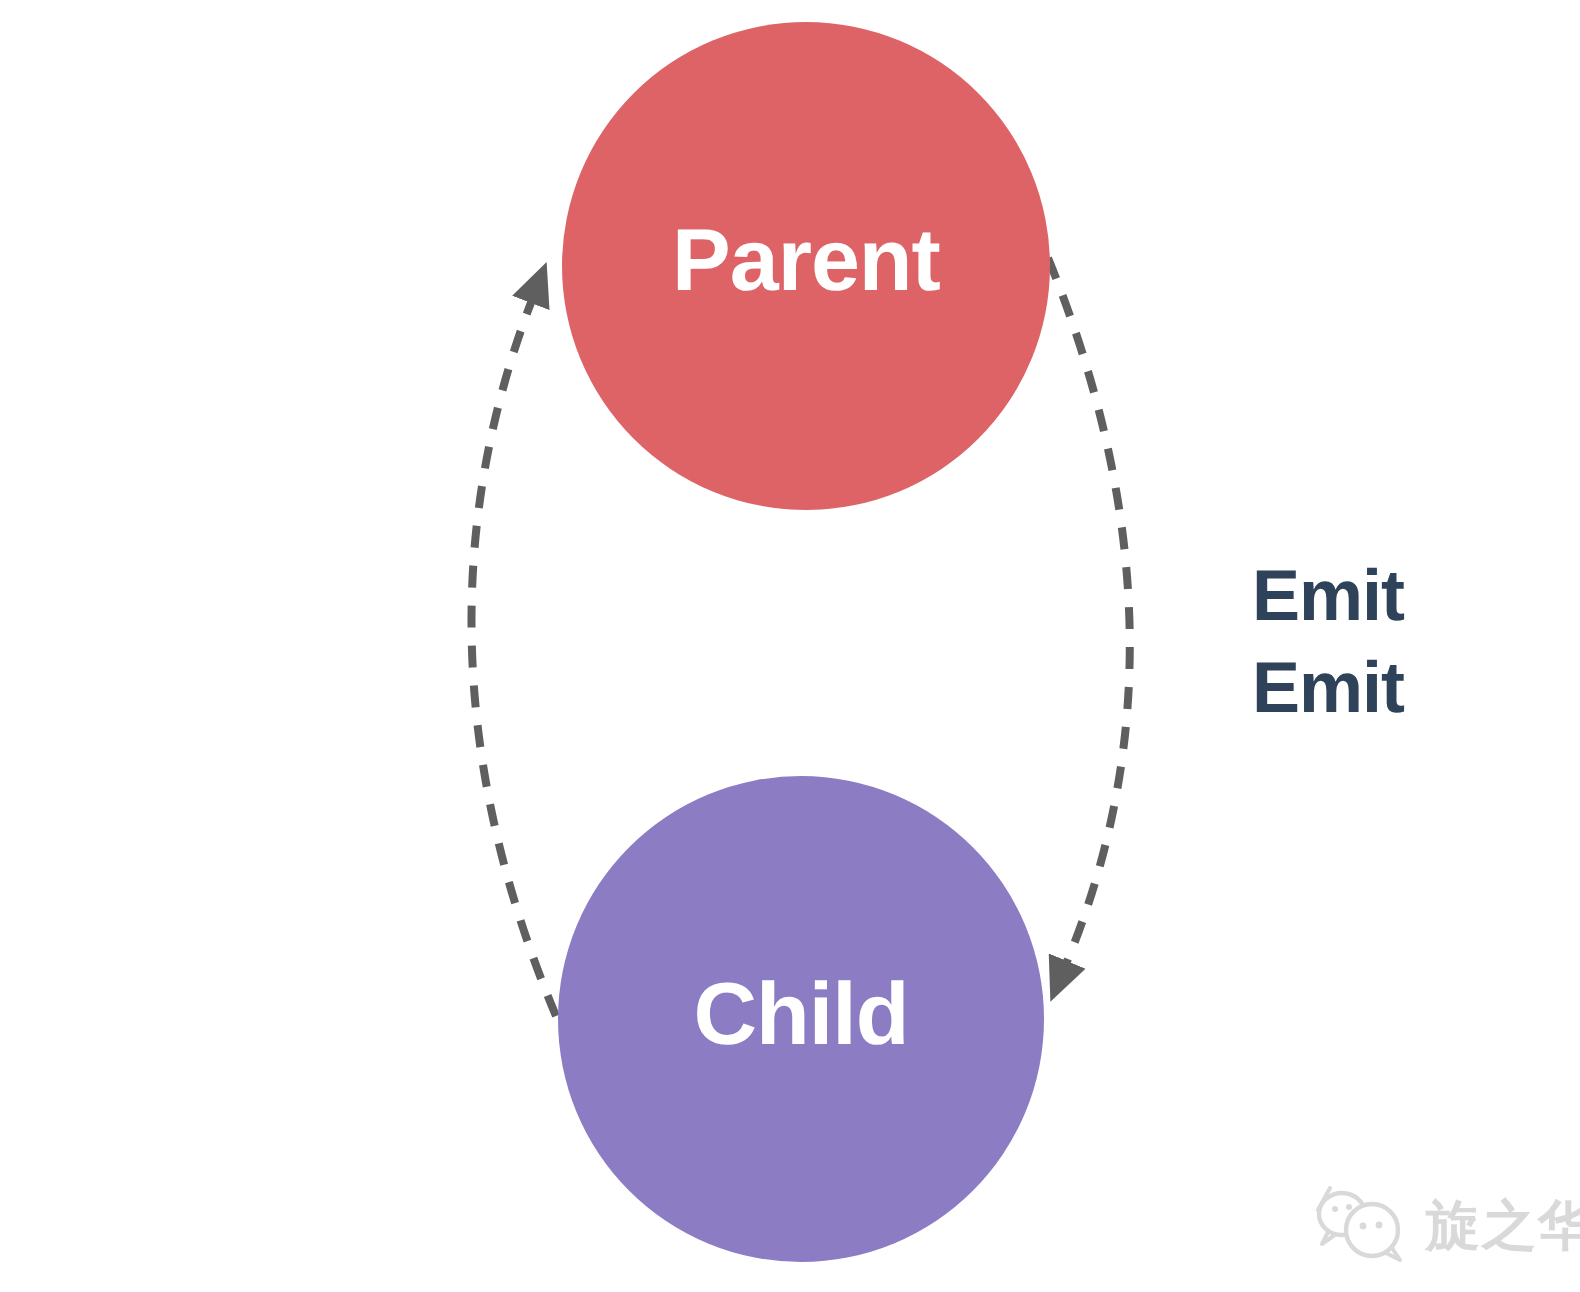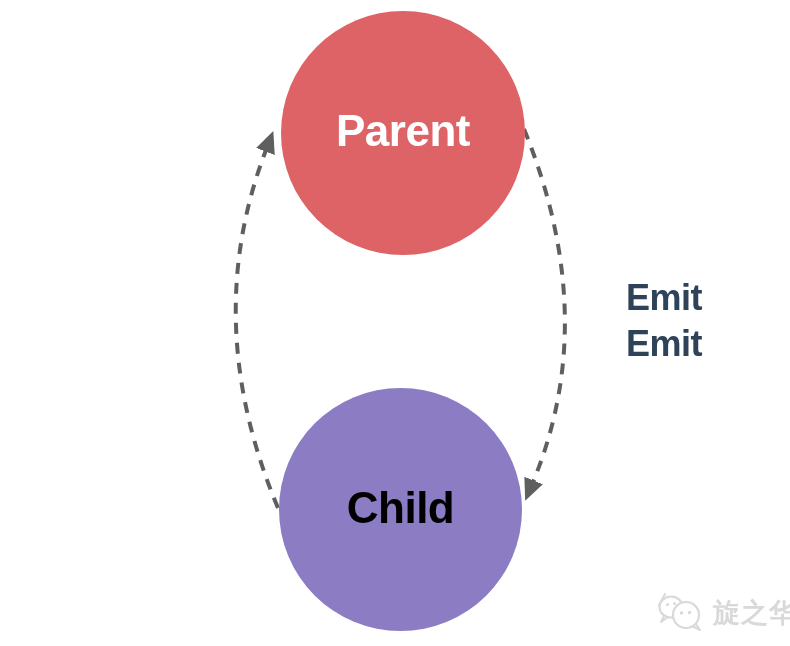--- a/index.html
+++ b/index.html
@@ -98,21 +98,21 @@
       </marker>
     </defs>
     <path d="M 278,508 Q 200,322 266,150" fill="none" stroke-width="4" stroke-dasharray="11 9" marker-end="url(#arrowhead)" stroke="#5F5F5F"></path>
     <path d="M 524,129 Q 601,318 533,482" fill="none" stroke-width="4" stroke-dasharray="11 9" marker-end="url(#arrowhead)" stroke="#5F5F5F"></path>
   </svg>
 
   <div class="node node-parent" style="background: rgb(221, 99, 102);">
     <span class="node-label" style="color: rgb(255, 255, 255);">Parent</span>
   </div>
   <div class="node node-child" style="background: rgb(139, 124, 196);">
-    <span class="node-label" style="color: #000000;">Child</span>
+    <span class="node-label" style="color: #ffffff;">Child</span>
   </div>
 
   <div class="edge-label edge-label-left" style="color: rgb(46, 66, 89);">
   </div>
   <div class="edge-label edge-label-right" style="color: rgb(46, 66, 89);">
     <span>Emit</span>
     <span>Emit</span>
   </div>
 
   <div class="watermark" style="color: rgb(217, 217, 217);">

